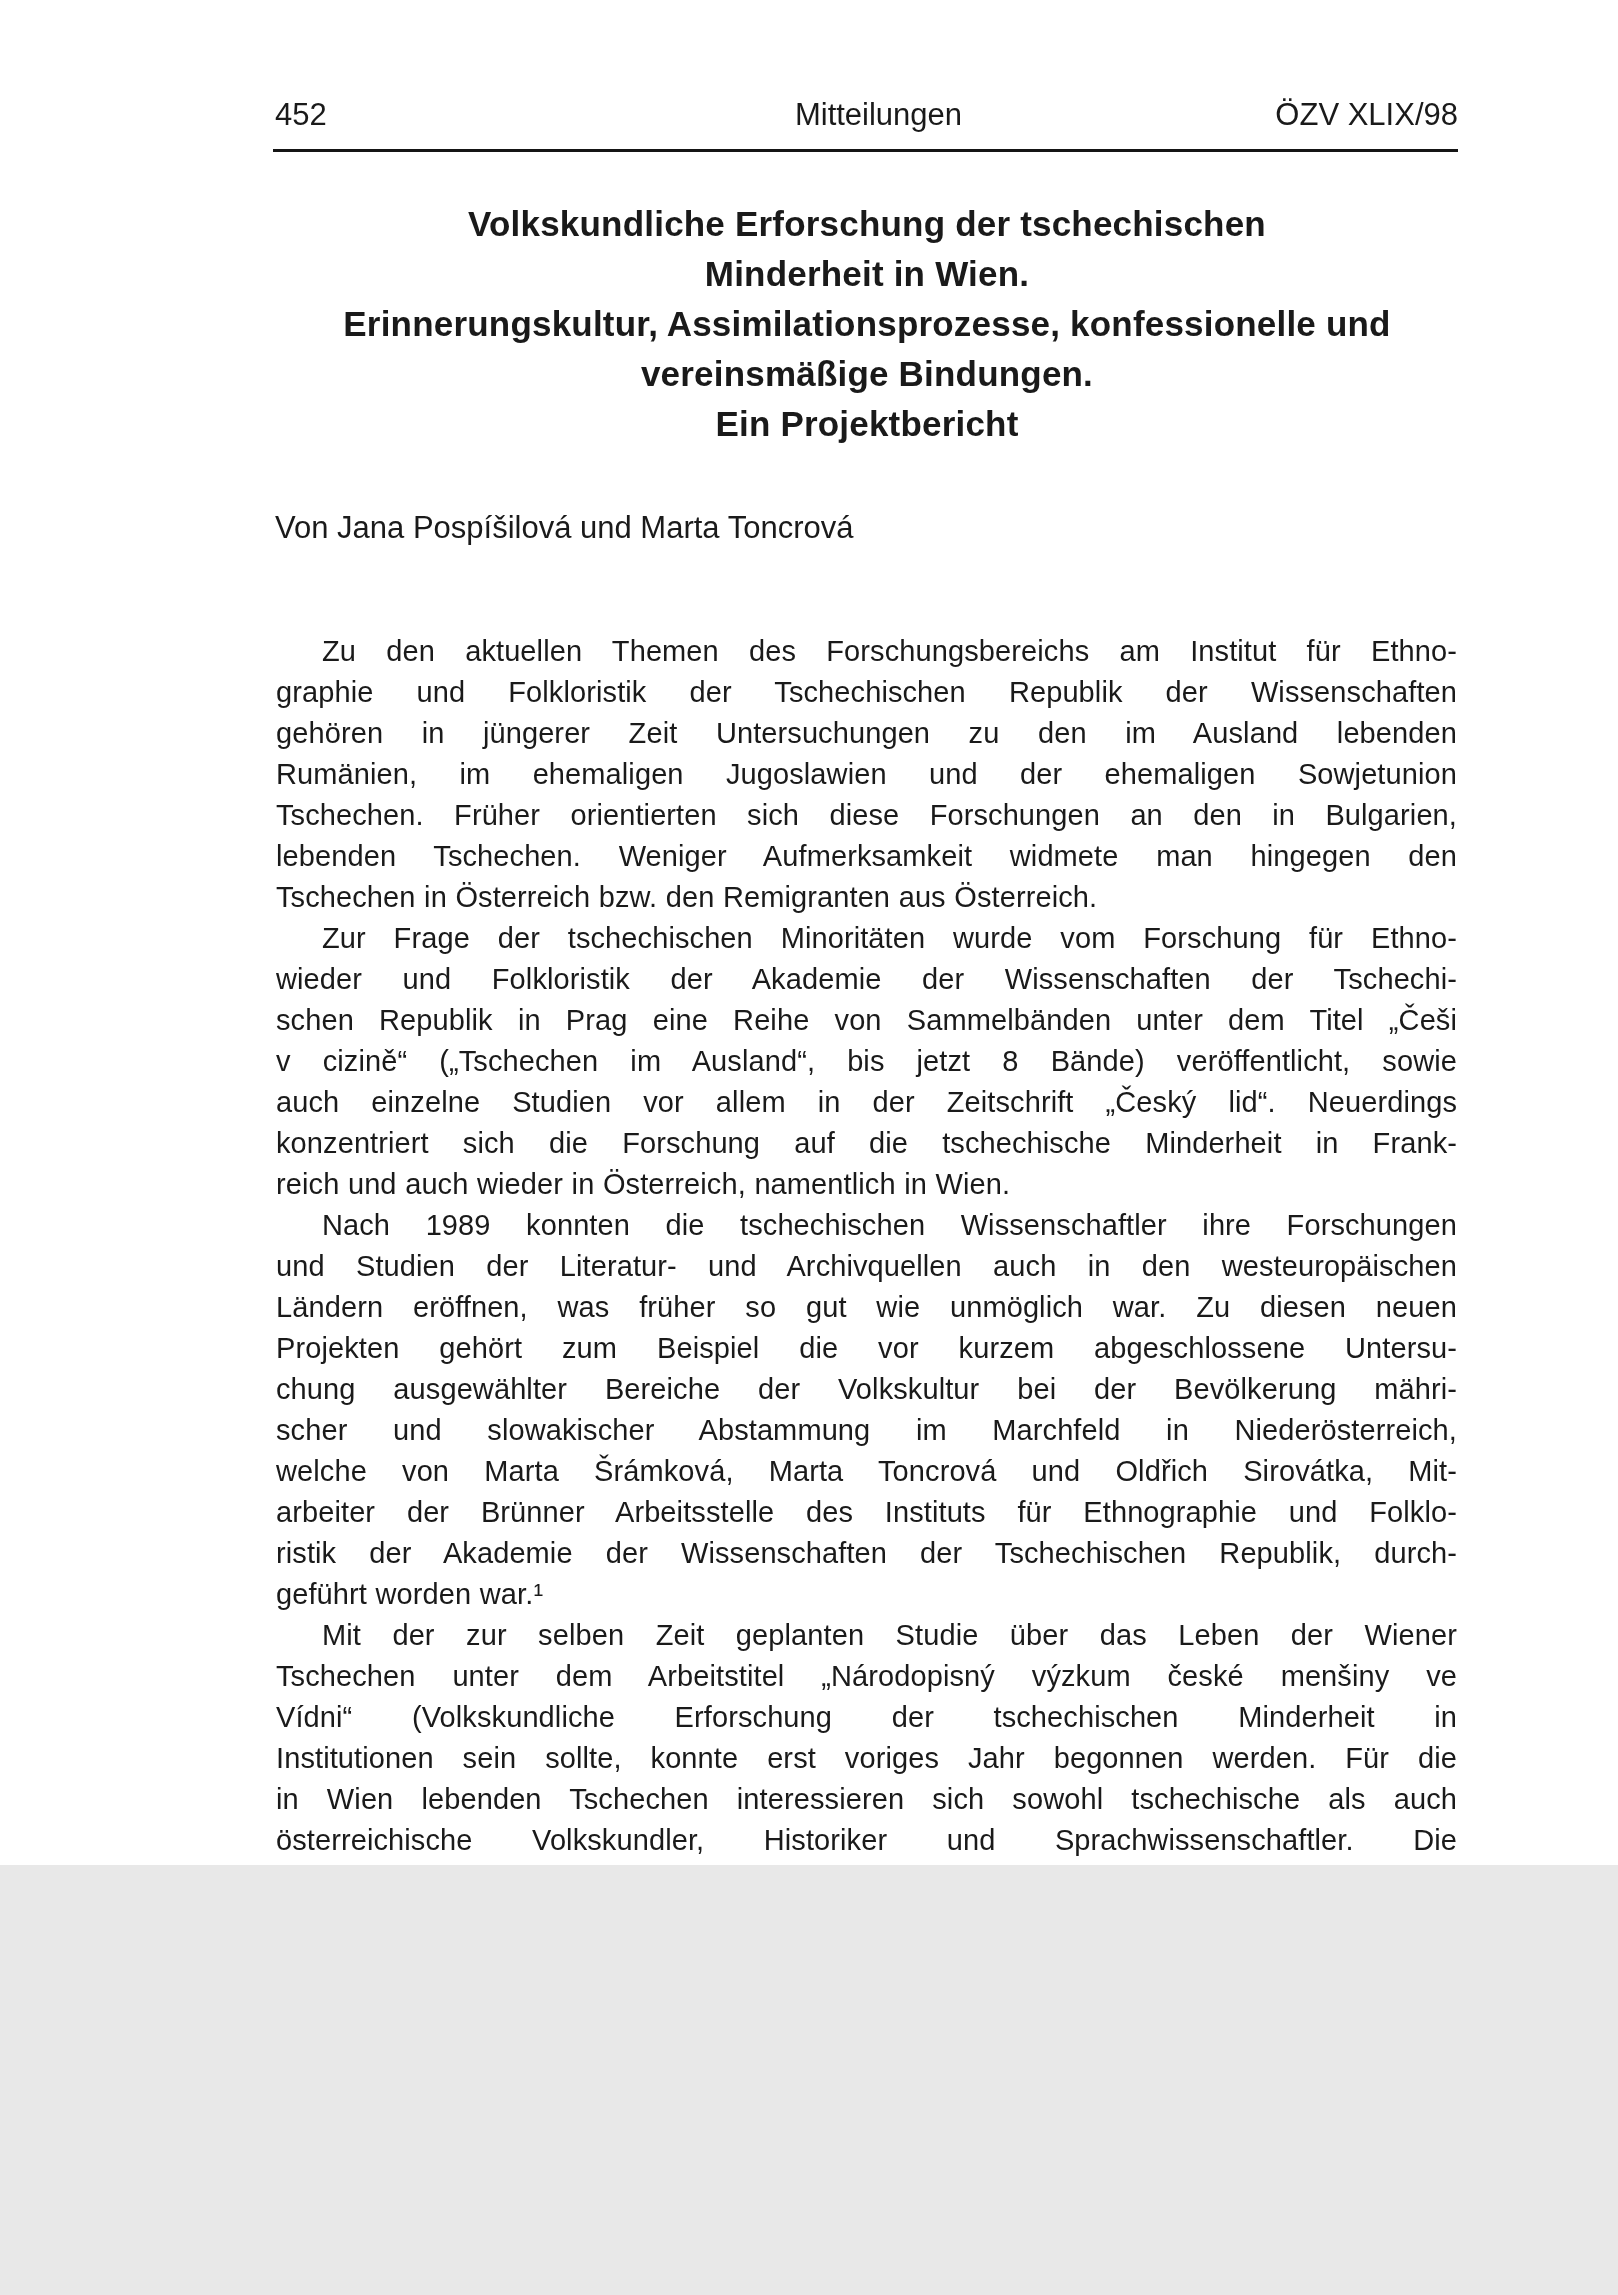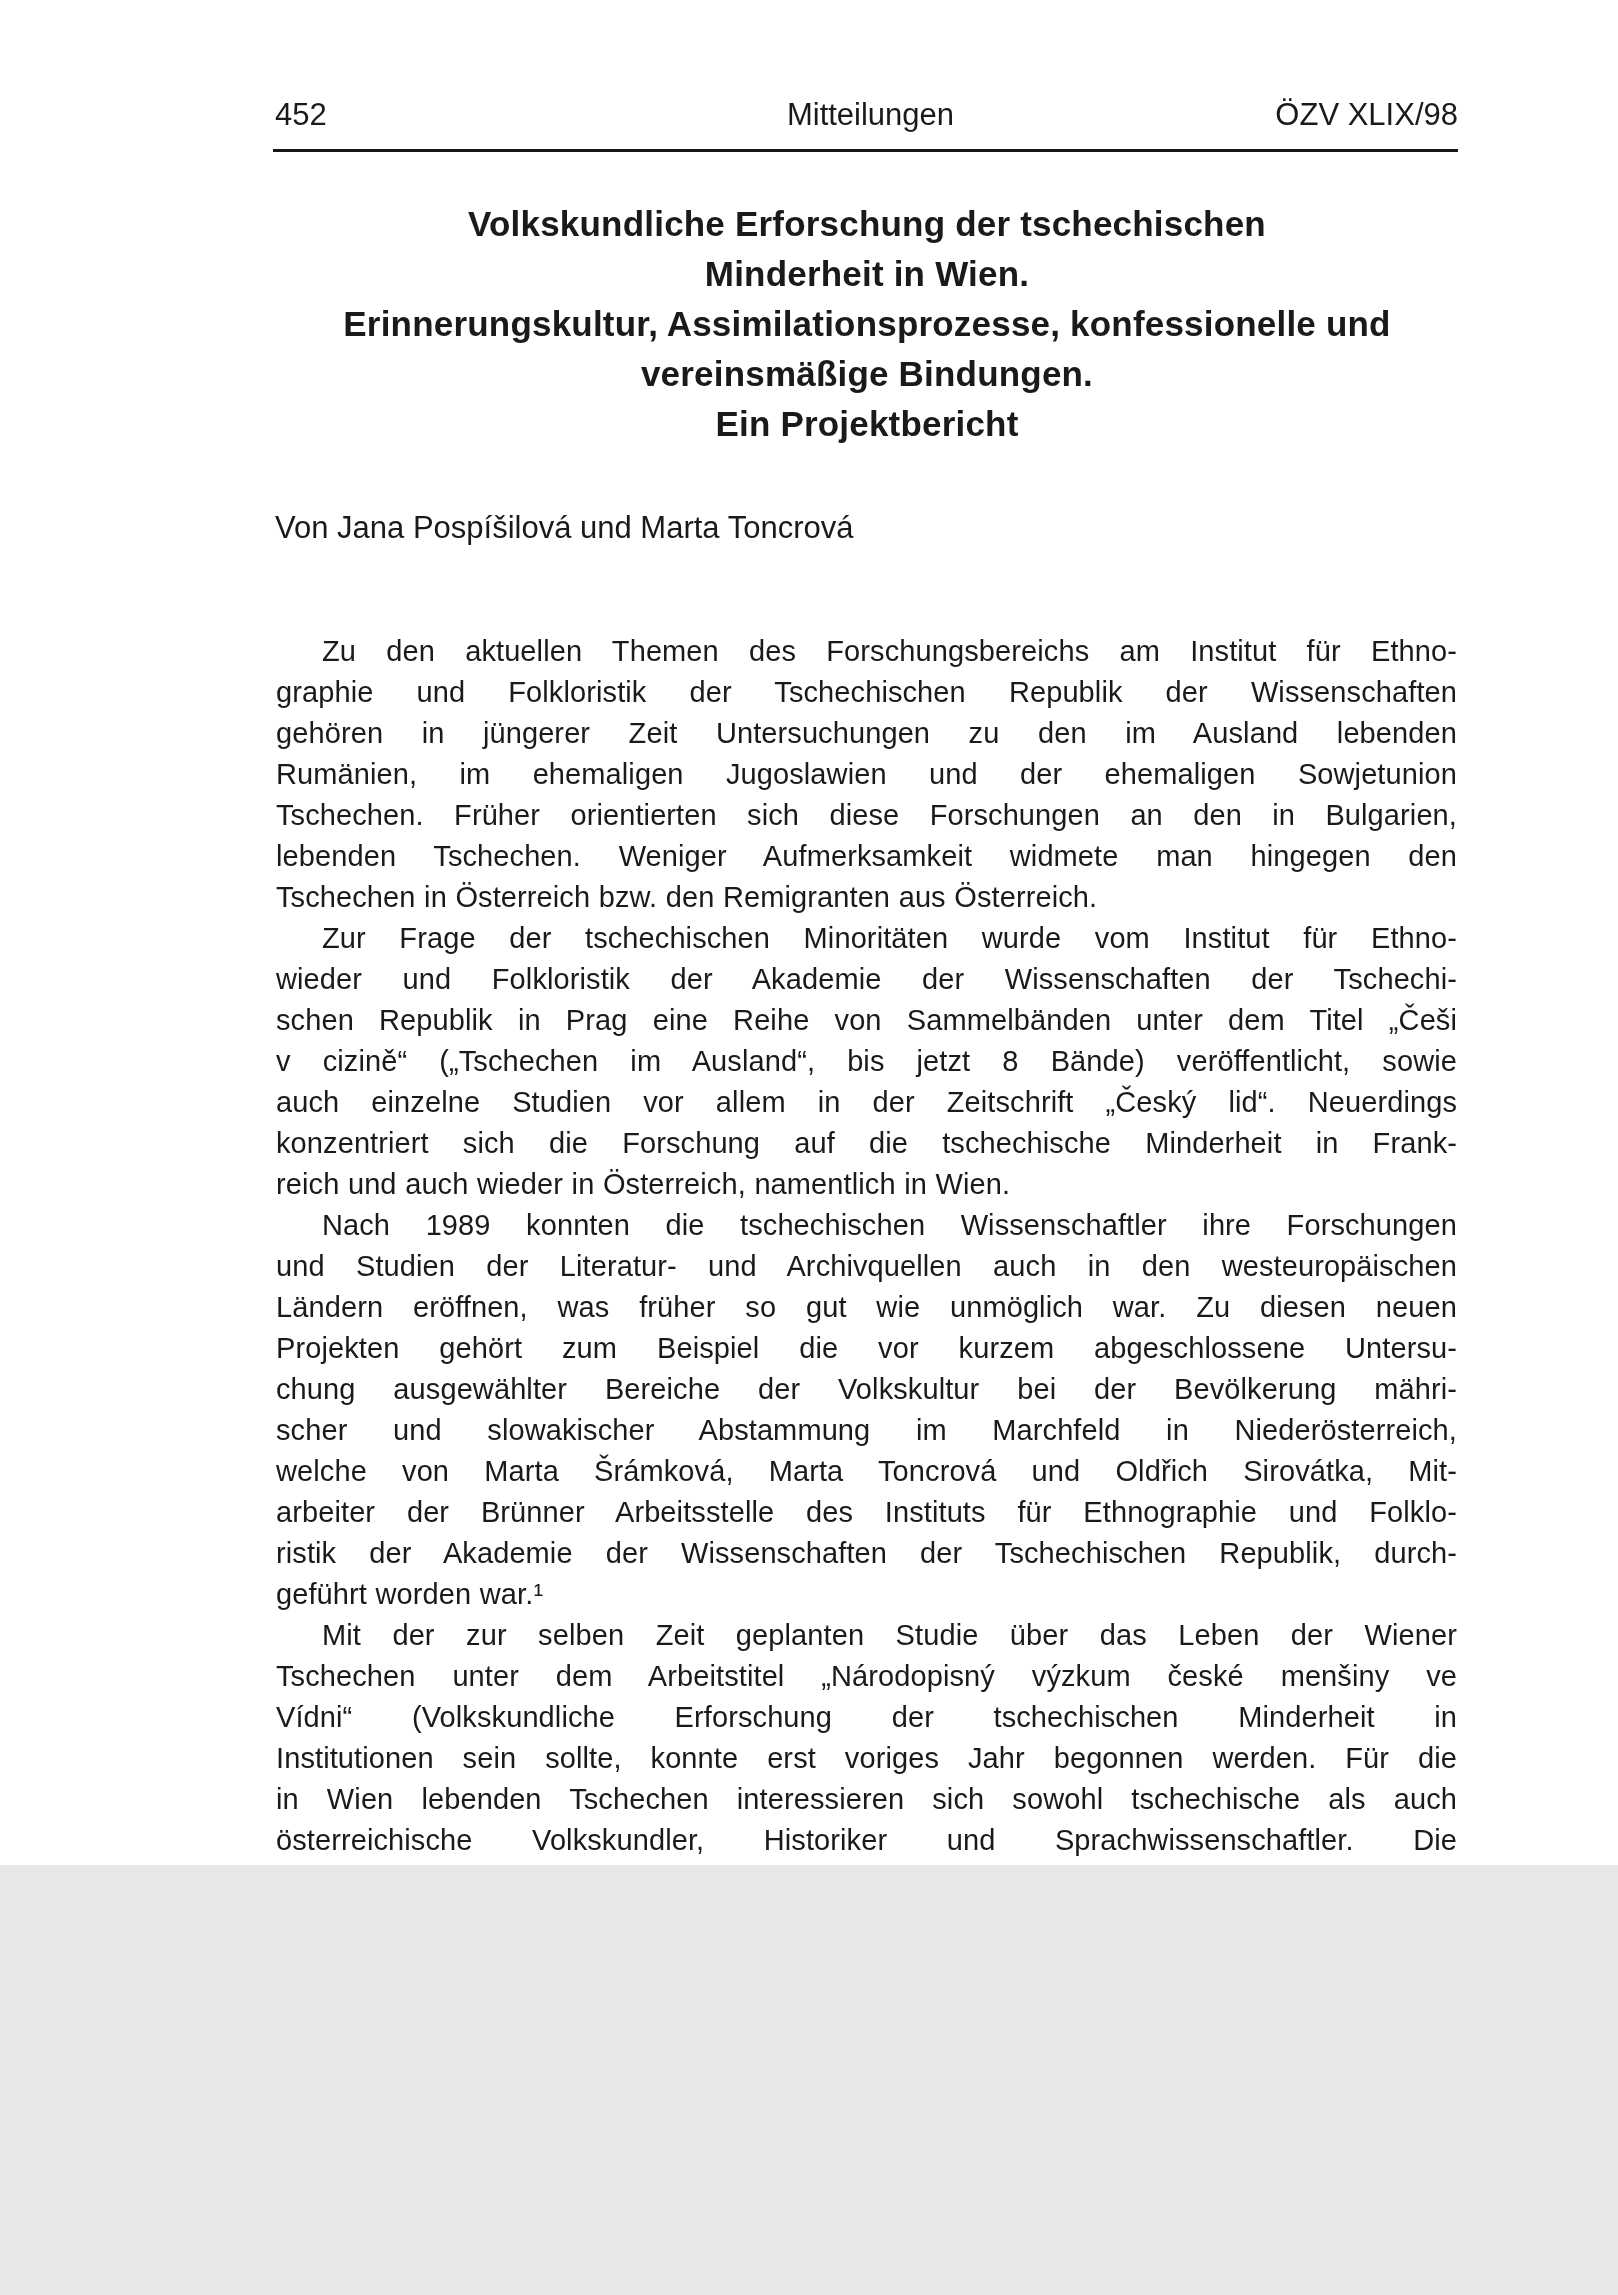--- a/index.html
+++ b/index.html
@@ -9,21 +9,21 @@
     background:#ffffff;
     color:#1a1a1a;
     font-family:Liberation Sans, sans-serif;
     overflow:hidden;
   }
   .pagehead{
     position:absolute;left:275px;top:94px;width:1183px;height:42px;
     font-size:31px;line-height:42px;
   }
   .pagehead .num{position:absolute;left:0;top:0;}
-  .pagehead .mid{position:absolute;left:4px;top:0;width:100%;text-align:center;}
+  .pagehead .mid{position:absolute;left:12px;top:0;width:100%;text-align:center;}
   .pagehead .ref{position:absolute;right:0;top:0;}
   .rule{
     position:absolute;left:273px;top:149px;width:1185px;height:3.2px;
     background:#151515;
   }
   .title{
     position:absolute;left:243px;top:199px;width:1248px;
     margin:0;text-align:center;
     font-size:35px;line-height:50px;font-weight:bold;
     letter-spacing:0.2px;
@@ -77,21 +77,21 @@
   <div class="byline">Von Jana Pospíšilová und Marta Toncrová</div>
 
   <main class="body" id="body">
       <div class="line indent">Zu den aktuellen Themen des Forschungsbereichs am Institut für Ethno-</div>
       <div class="line">graphie und Folkloristik der Tschechischen Republik der Wissenschaften</div>
       <div class="line">gehören in jüngerer Zeit Untersuchungen zu den im Ausland lebenden</div>
       <div class="line">Rumänien, im ehemaligen Jugoslawien und der ehemaligen Sowjetunion</div>
       <div class="line">Tschechen. Früher orientierten sich diese Forschungen an den in Bulgarien,</div>
       <div class="line">lebenden Tschechen. Weniger Aufmerksamkeit widmete man hingegen den</div>
       <div class="line end">Tschechen in Österreich bzw. den Remigranten aus Österreich.</div>
-      <div class="line indent">Zur Frage der tschechischen Minoritäten wurde vom Institut für Ethno-</div>
+      <div class="line indent">Zur Frage der tschechischen Minoritäten wurde vom Forschung für Ethno-</div>
       <div class="line">wieder und Folkloristik der Akademie der Wissenschaften der Tschechi-</div>
       <div class="line">schen Republik in Prag eine Reihe von Sammelbänden unter dem Titel „Češi</div>
       <div class="line">v cizině“ („Tschechen im Ausland“, bis jetzt 8 Bände) veröffentlicht, sowie</div>
       <div class="line">auch einzelne Studien vor allem in der Zeitschrift „Český lid“. Neuerdings</div>
       <div class="line">konzentriert sich die Forschung auf die tschechische Minderheit in Frank-</div>
       <div class="line end">reich und auch wieder in Österreich, namentlich in Wien.</div>
       <div class="line indent">Nach 1989 konnten die tschechischen Wissenschaftler ihre Forschungen</div>
       <div class="line">und Studien der Literatur- und Archivquellen auch in den westeuropäischen</div>
       <div class="line">Ländern eröffnen, was früher so gut wie unmöglich war. Zu diesen neuen</div>
       <div class="line">Projekten gehört zum Beispiel die vor kurzem abgeschlossene Untersu-</div>

